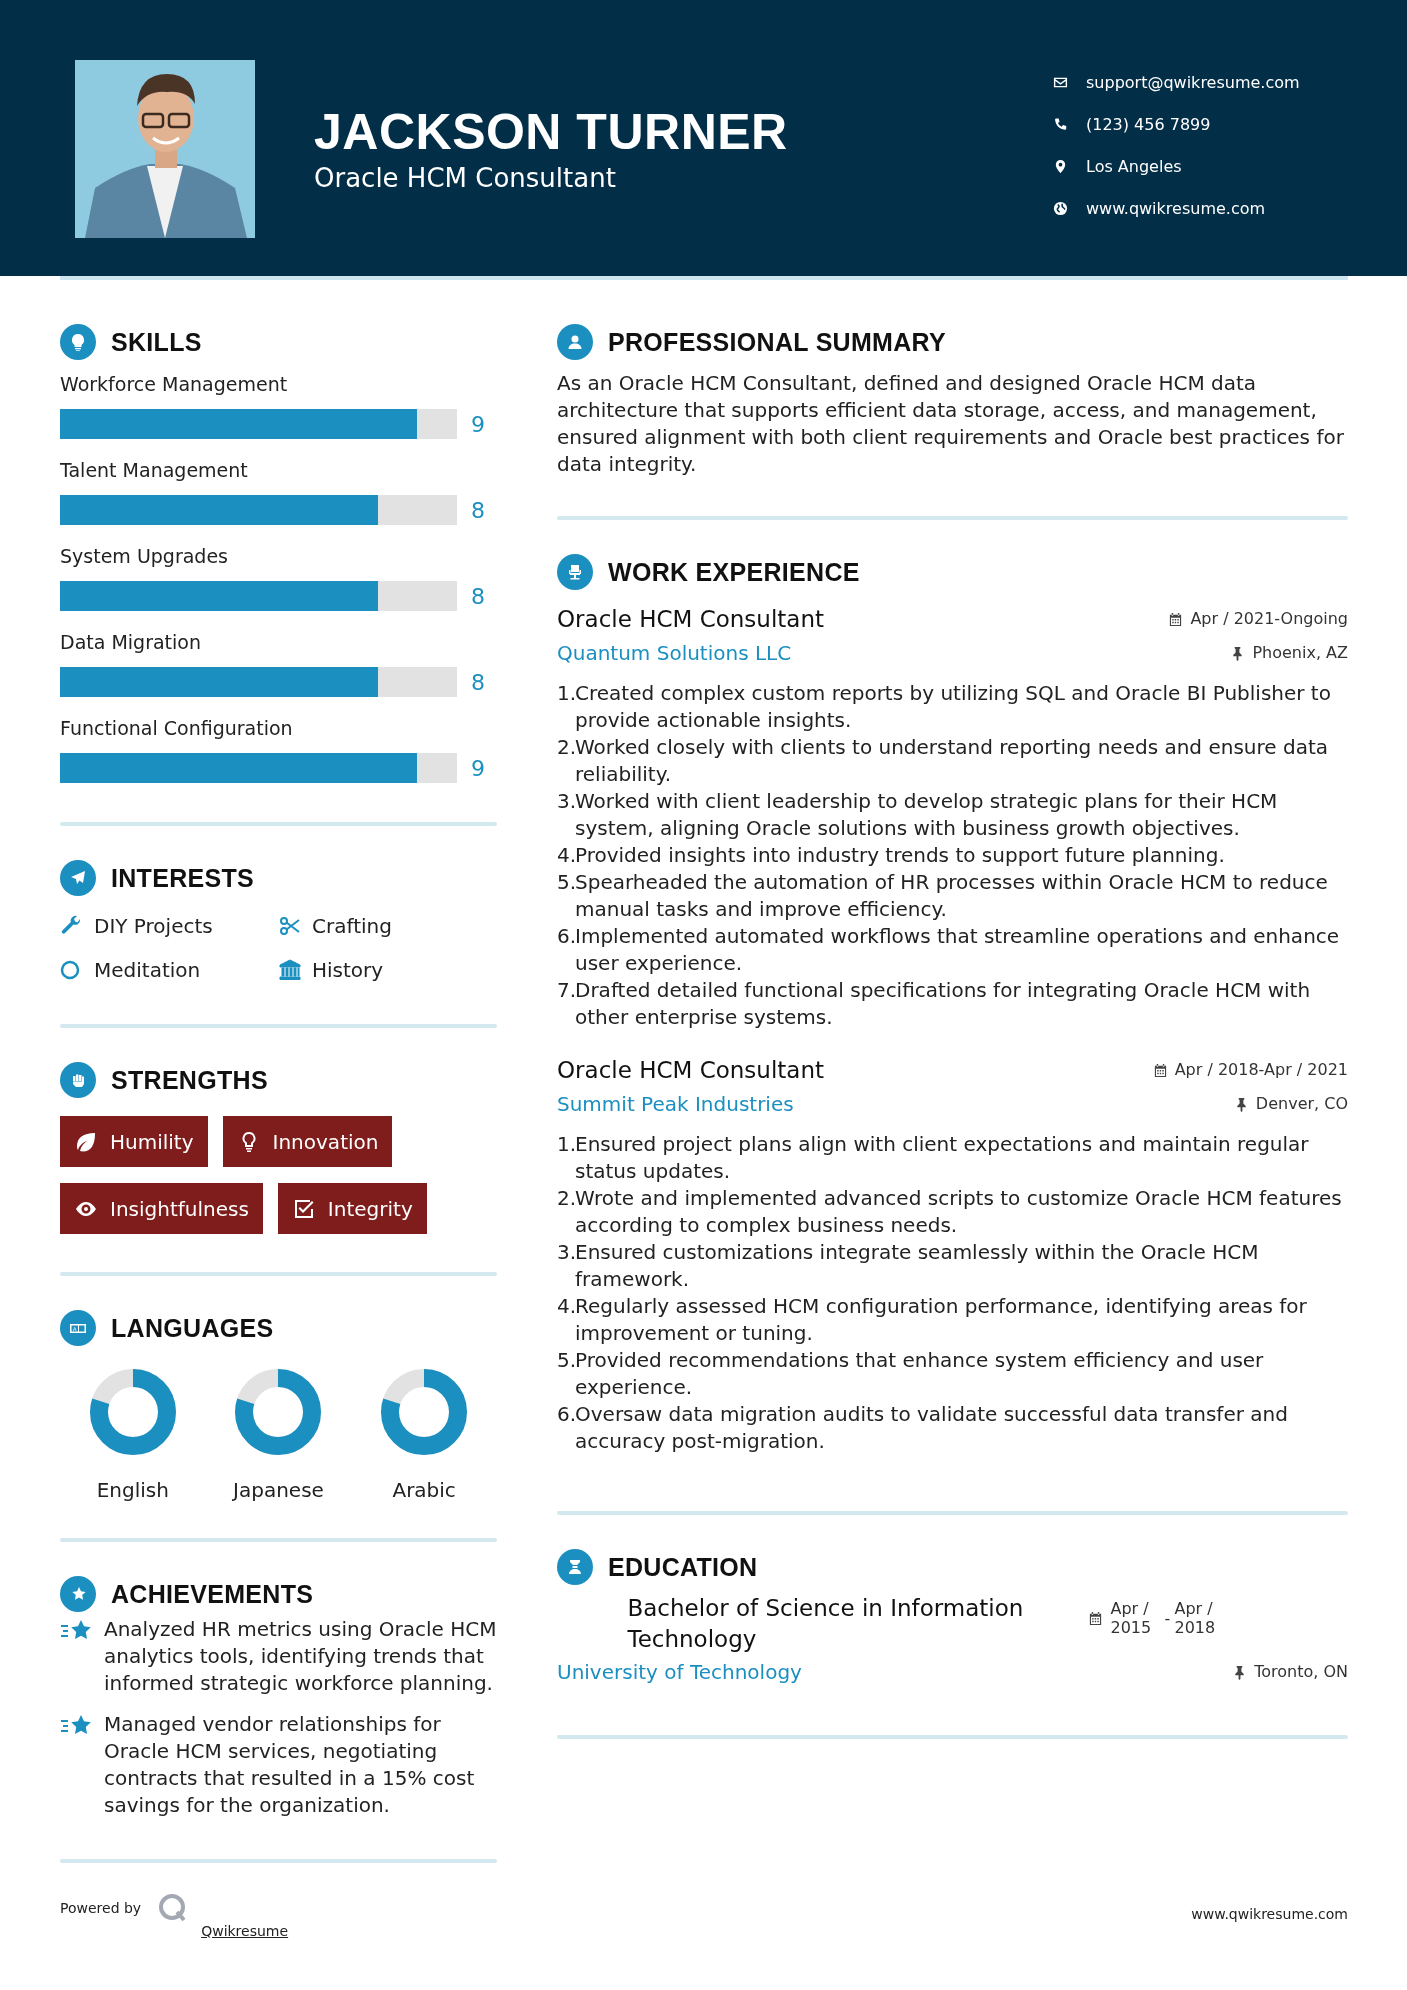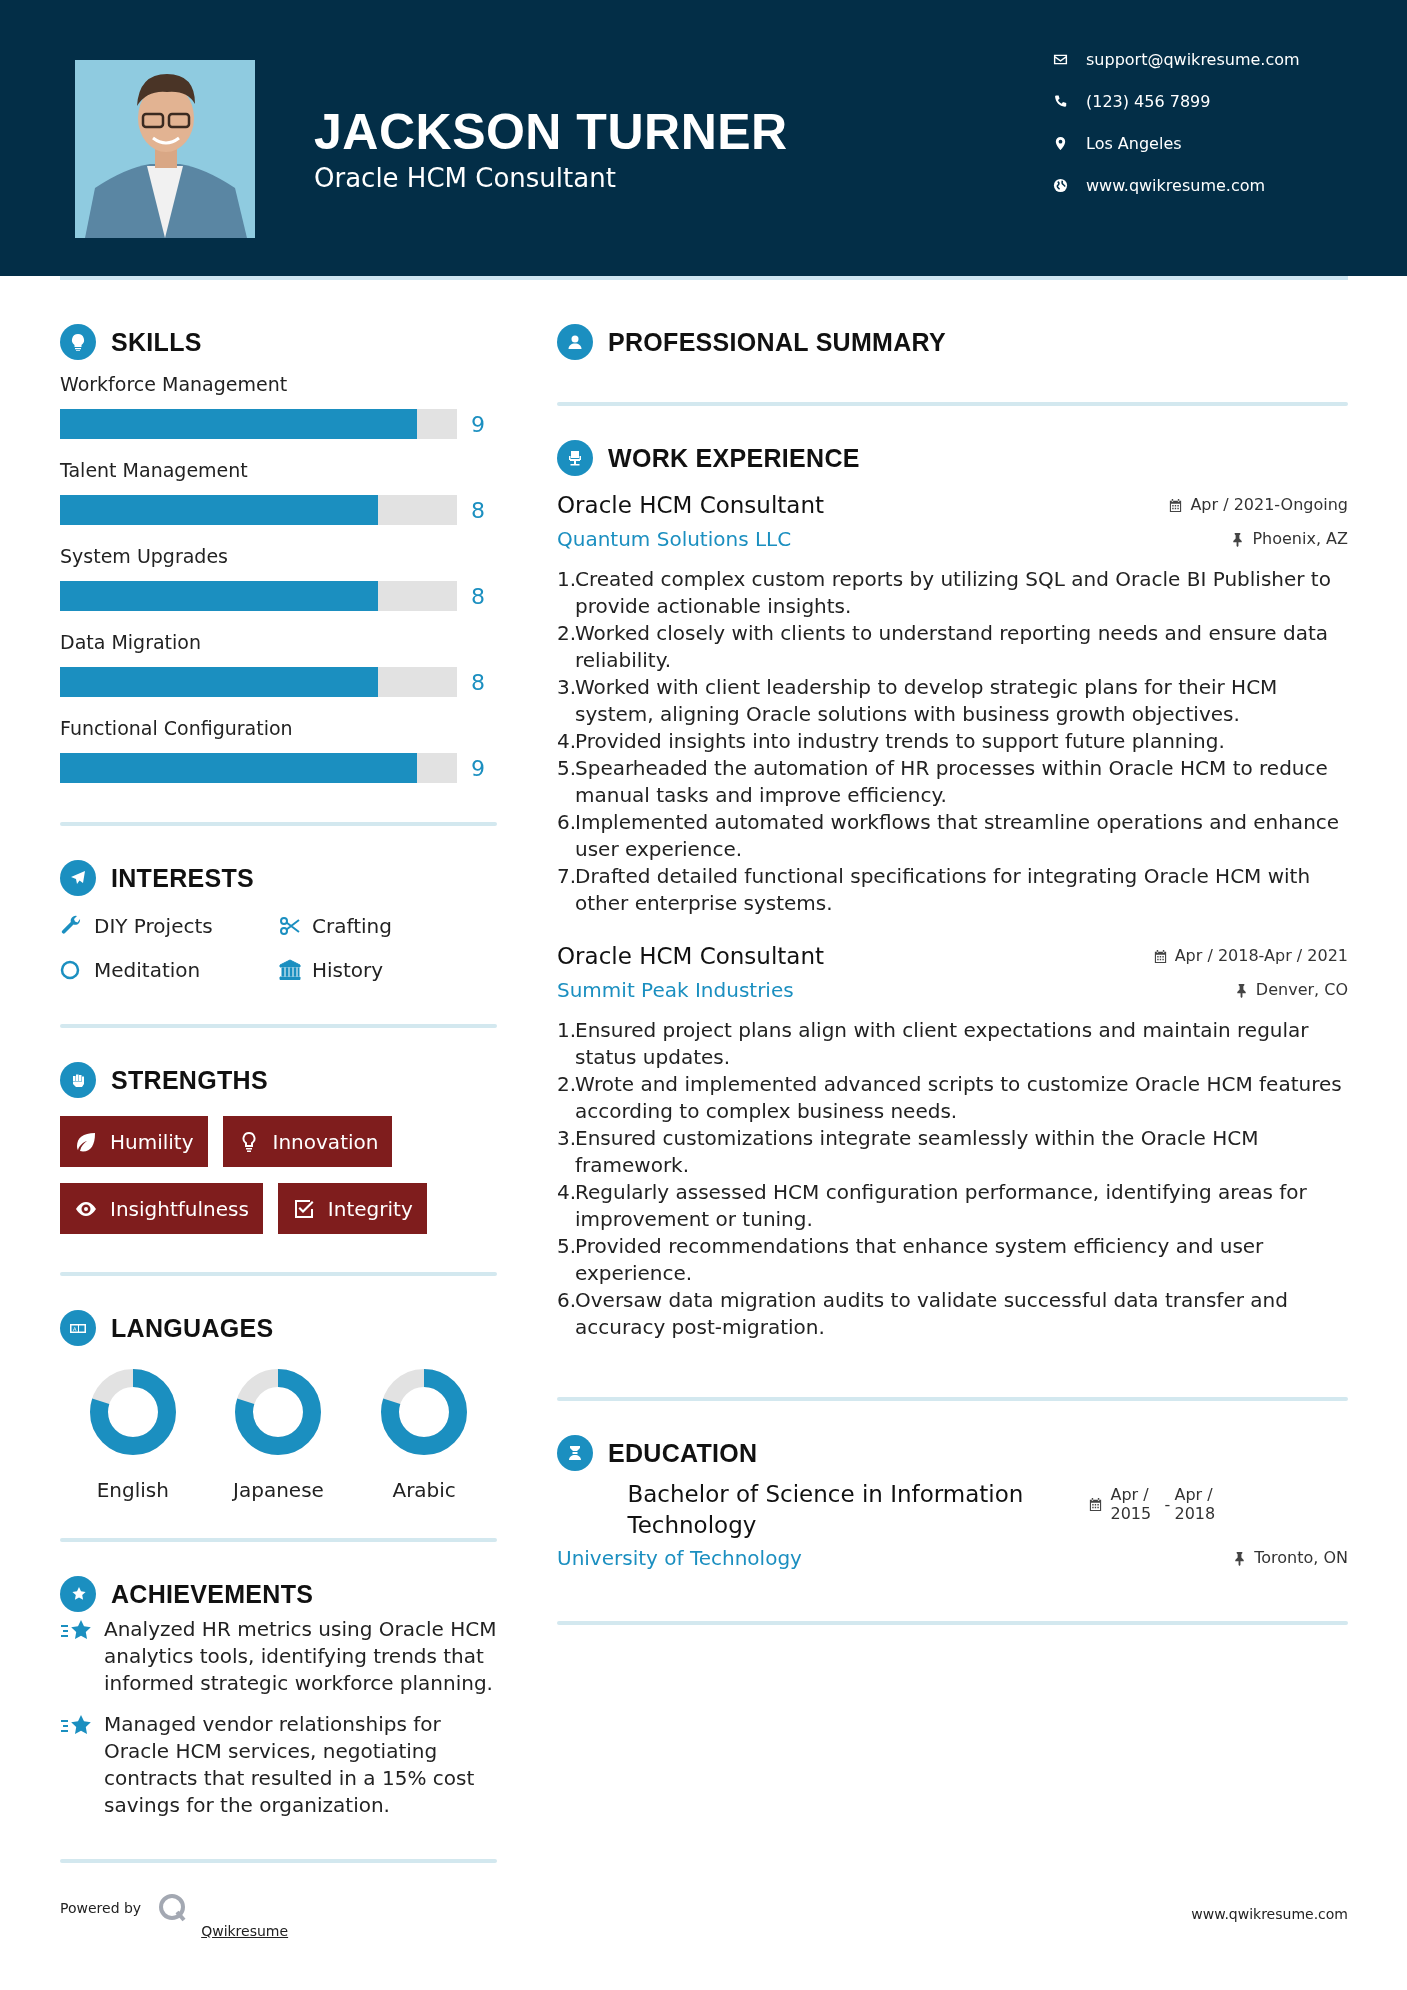--- a/index.html
+++ b/index.html
@@ -5,21 +5,21 @@
   * { box-sizing: border-box; margin: 0; padding: 0; }
   html, body { width: 1407px; height: 1990px; background: #ffffff; }
   body { font-family: "DejaVu Sans", "Liberation Sans", sans-serif; color: #222; position: relative; overflow: hidden; }
 
   .header { position: absolute; left: 0; top: 0; width: 1407px; height: 276px; background: #032e47; }
   .header-line { position: absolute; left: 60px; top: 276px; width: 1288px; height: 4px; background: #cfe6f2; }
   .photo { position: absolute; left: 75px; top: 60px; width: 180px; height: 178px; background: #8fcbe0; overflow: hidden; }
   .photo svg { width: 100%; height: 100%; display: block; }
   .name { position: absolute; left: 314px; top: 103px; color: #fff; font-family: "Liberation Sans", sans-serif; font-weight: 700; font-size: 50px; letter-spacing: 0.5px; }
   .title { position: absolute; left: 314px; top: 163px; color: #fff; font-size: 26px; font-weight: 400; }
-  .contacts { position: absolute; left: 1050px; top: 38px; }
+  .contacts { position: absolute; left: 1050px; top: 61px; }
   .contact { display: flex; align-items: center; height: 42px; color: #fff; font-size: 16px; }
   .contact .ci { width: 20px; height: 20px; margin-right: 16px; display: flex; align-items: center; justify-content: center; }
   .contact .ci svg { width: 15px; height: 15px; fill: #fff; }
 
   .col-left { position: absolute; left: 60px; top: 320px; width: 437px; }
   .col-right { position: absolute; left: 557px; top: 320px; width: 791px; }
 
   .sec-head { display: flex; align-items: center; height: 44px; }
   .sec-icon { width: 36px; height: 36px; border-radius: 50%; background: #1b8fc0; display: flex; align-items: center; justify-content: center; margin-right: 15px; flex: none; }
   .sec-icon svg { width: 20px; height: 20px; fill: #fff; }
@@ -363,20 +363,21 @@
   <section>
     <div class="sec-head">
       <span class="sec-icon">
         <svg viewBox="0 0 20 20">
             <circle cx="10" cy="7" r="3.5"></circle>
             <path d="M3.5 17c0-3.5 3-5.5 6.5-5.5s6.5 2 6.5 5.5z"></path>
           </svg>
       </span>
       <span class="sec-title">PROFESSIONAL SUMMARY</span>
     </div>
+    <p class="summary">As an Oracle HCM Consultant, defined and designed Oracle HCM data architecture that supports efficient data storage, access, and management, ensured alignment with both client requirements and Oracle best practices for data integrity.</p>
   </section>
 
   <div class="divider" style="margin-top:38px;"></div>
 
   <section style="margin-top:30px;">
     <div class="sec-head">
       <span class="sec-icon">
         <svg viewBox="0 0 20 20">
             <path d="M6 3h8v7H6zM4 8h1.5v4H4zM14.5 8H16v4h-1.5zM5 11h10v2H5zM9 13h2v3H9zM5.5 16h9v1.5h-9z"></path>
           </svg>

